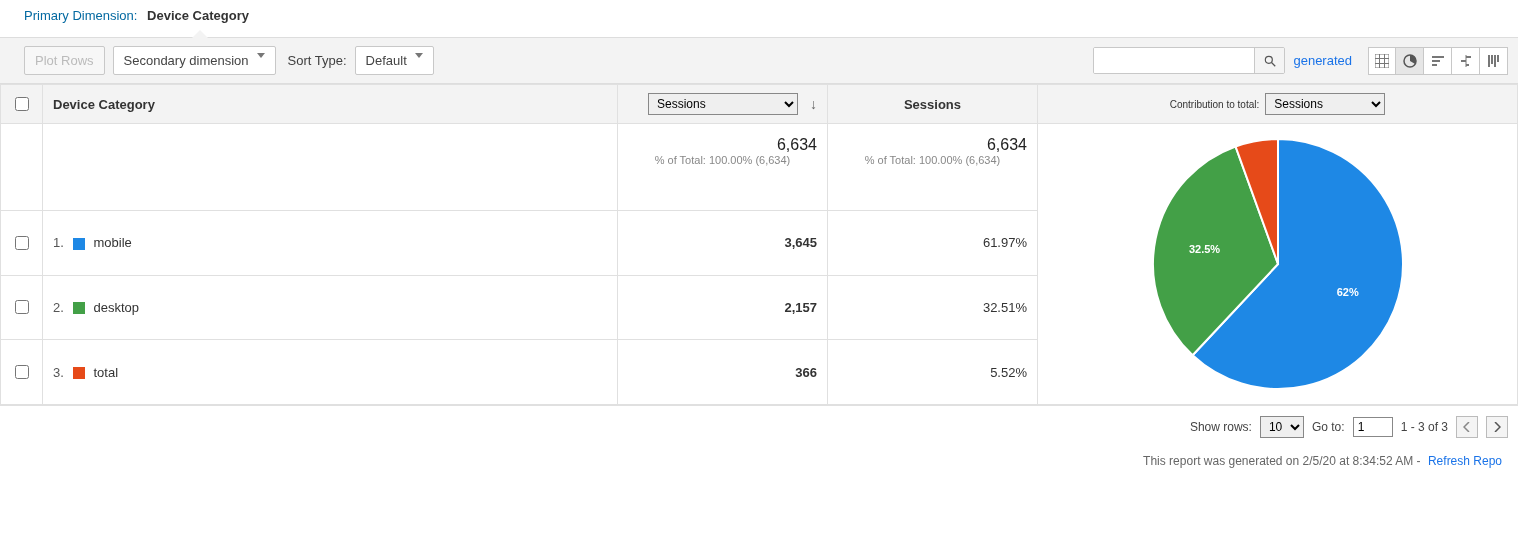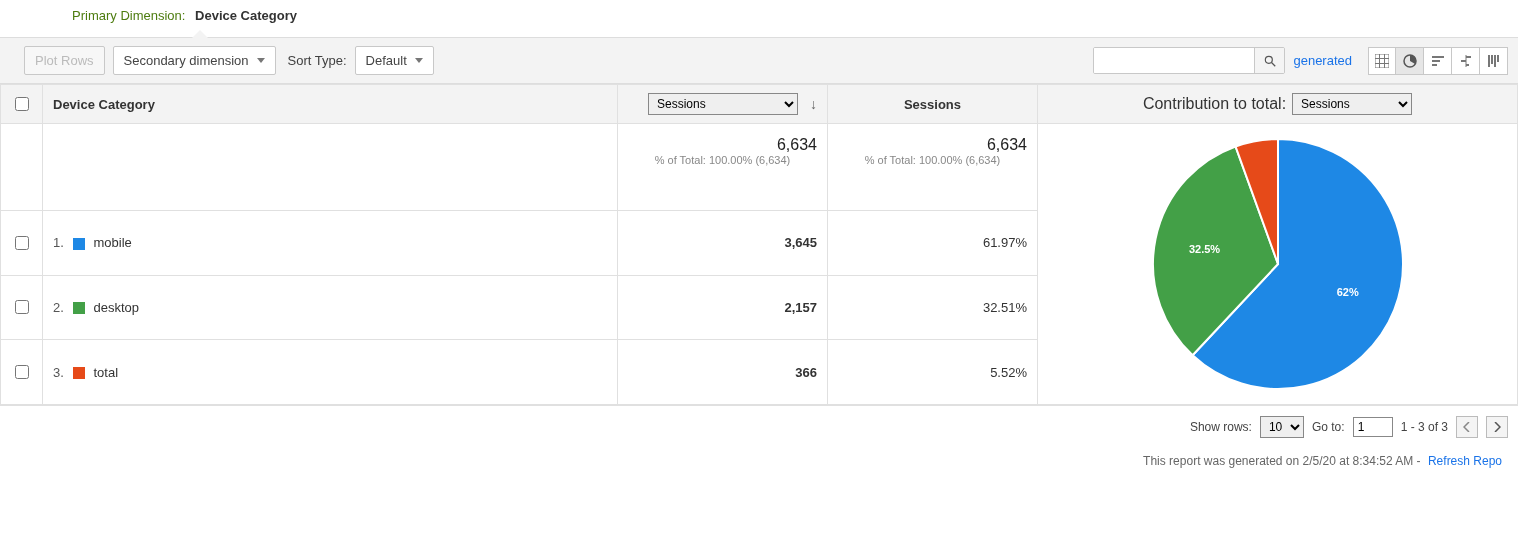--- a/index.html
+++ b/index.html
@@ -9,21 +9,21 @@
     font-size: 13px;
     color: #333;
     background: #fff;
     width: 1518px;
   }
   .primary-dim {
     padding: 8px 0 6px 24px;
     font-size: 13px;
     color: #555;
   }
-  .primary-dim .label { color: #4d7c0f; margin-left: 48px; }
+  .primary-dim .label { color: #0369a1; }
   .primary-dim .value { font-weight: bold; color: #333; margin-left: 6px; }
   .tab-indicator {
     margin-left: 140px;
     width: 120px;
     height: 14px;
     position: relative;
     margin-top: -6px;
   }
   .tab-indicator::before {
     content: "";
@@ -41,21 +41,21 @@
     border: 1px solid #ddd;
     border-left: none;
     border-right: none;
     padding: 8px 10px 8px 24px;
     display: flex;
     align-items: center;
     gap: 8px;
   }
   .btn {
     display: inline-flex;
-    align-items: center;
+    align-items: flex-start;
     gap: 4px;
     background: #fff;
     border: 1px solid #c8c8c8;
     border-radius: 2px;
     padding: 6px 10px;
     font-size: 13px;
     color: #444;
     cursor: pointer;
   }
   .btn.disabled { color: #bbb; cursor: default; background:#f7f7f7;}
@@ -127,21 +127,21 @@
     border:1px solid #888;
     background:#efefef;
     padding:2px 4px;
   }
   .sort-icon {
     display:inline-block;
     margin-left:6px;
     color:#666;
     font-size:14px;
   }
-  .contrib-label { font-size:16px; color:#333;}
+  .contrib-label { font-size:10px; color:#333;}
 
   .pie-cell {
     text-align:center;
     vertical-align:top;
     padding:20px 10px 10px;
   }
   .pie {
     width:260px;height:260px;margin:0 auto;position:relative;
   }
   .pie svg { width:100%;height:100%; overflow:visible;}

